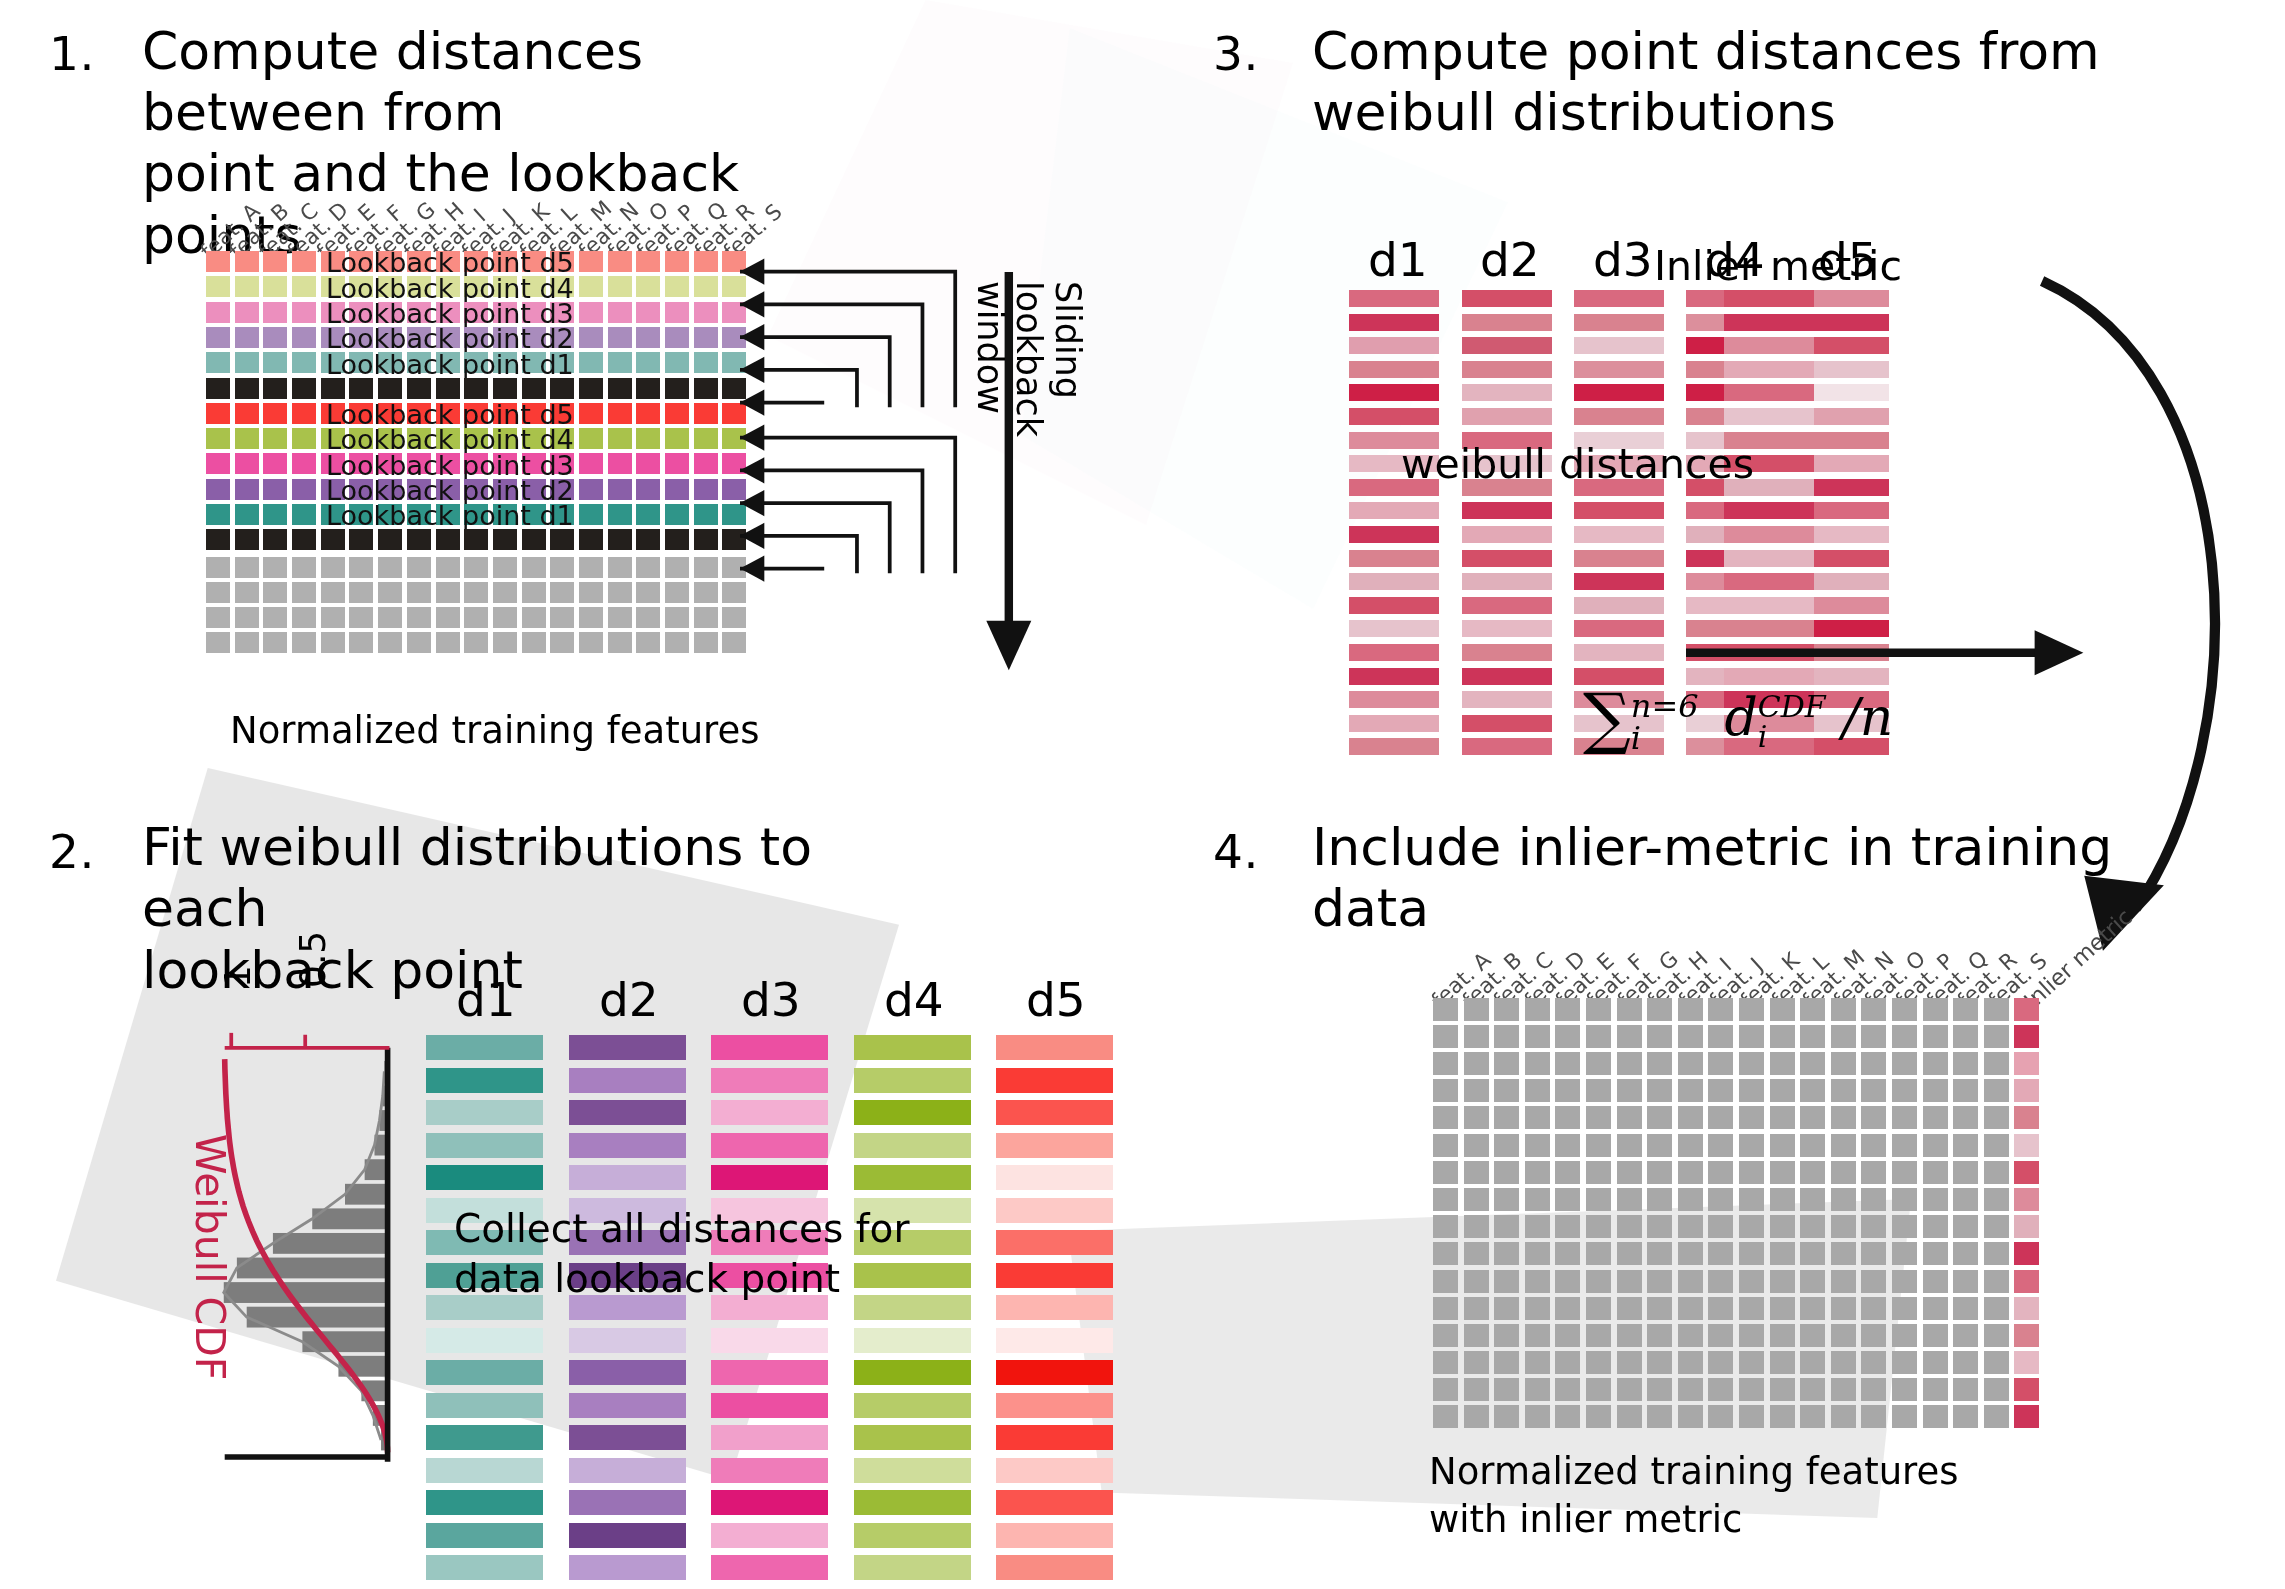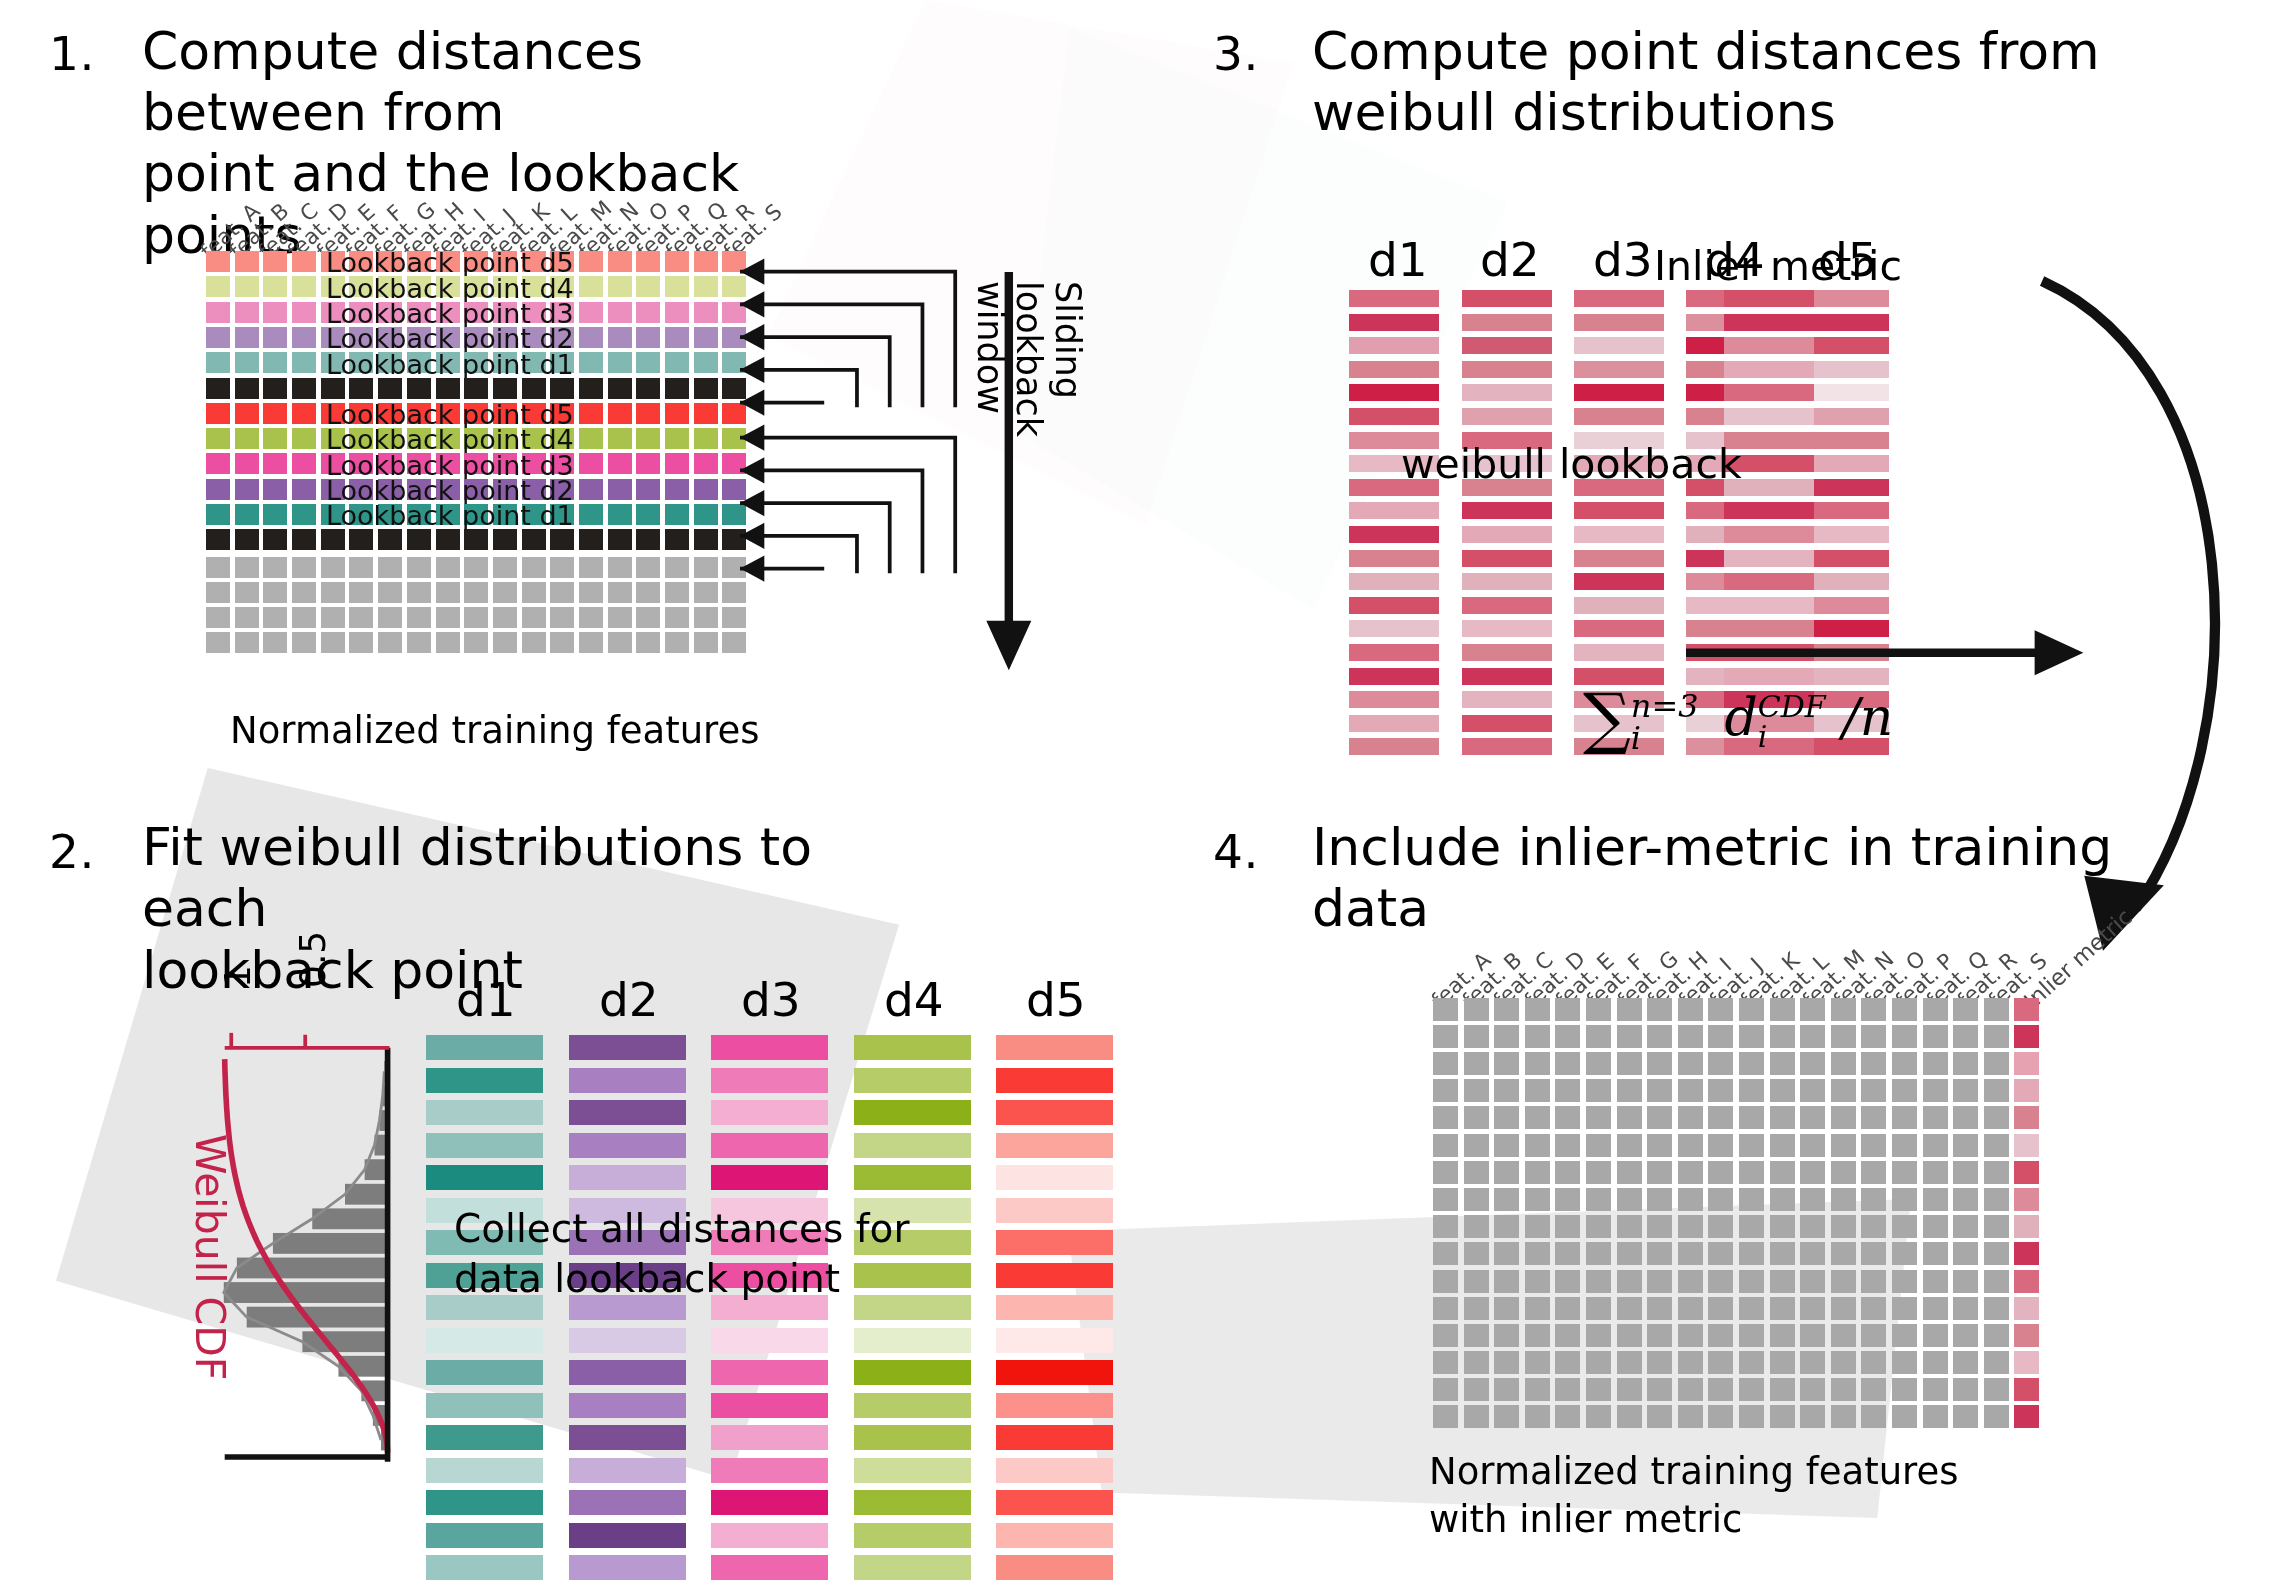--- a/index.html
+++ b/index.html
@@ -737,30 +737,30 @@
       <div style="width: 90px; height: 17px; margin-bottom: 6.6px; background: rgb(217, 105, 127);"></div>
       <div style="width: 90px; height: 17px; margin-bottom: 6.6px; background: rgb(230, 185, 196);"></div>
       <div style="width: 90px; height: 17px; margin-bottom: 6.6px; background: rgb(217, 130, 143);"></div>
       <div style="width: 90px; height: 17px; margin-bottom: 6.6px; background: rgb(212, 79, 104);"></div>
       <div style="width: 90px; height: 17px; margin-bottom: 6.6px; background: rgb(227, 169, 182);"></div>
       <div style="width: 90px; height: 17px; margin-bottom: 6.6px; background: rgb(205, 52, 89);"></div>
       <div style="width: 90px; height: 17px; margin-bottom: 6.6px; background: rgb(221, 139, 155);"></div>
       <div style="width: 90px; height: 17px; margin-bottom: 6.6px; background: rgb(217, 105, 127);"></div>
     </div>
   </div>
-<div class="overlay-text" style="left:1401px;top:438px;font-size:41px;">weibull lookback</div>
+<div class="overlay-text" style="left:1401px;top:438px;font-size:41px;">weibull distances</div>
 <div class="dlabel" style="left:1654px;top:242px;font-size:41px;">Inlier metric</div>
 
 <svg style="left:1686px;top:632px;" width="403" height="47" viewBox="0 0 430 50">
   <line x1="0" y1="22" x2="380" y2="22" stroke="#111" stroke-width="9"></line>
   <polygon points="424,22 372,-2 372,46" fill="#111"></polygon>
 </svg>
 <div style="position:absolute;left:1583px;top:679px;font-size:52px;font-family:'DejaVu Serif','Liberation Serif',serif;font-style:italic;">
   <span style="font-style:normal;font-size:67px;vertical-align:-5.6px;">∑</span><span style="display:inline-block;vertical-align:middle;line-height:1;font-size:32px;text-align:left;">
-    <span style="display:block;">n=3</span>
+    <span style="display:block;">n=6</span>
     <span style="display:block;">i</span>
   </span>
   <span style="margin-left:9.4px;">d</span><span style="display:inline-block;vertical-align:middle;line-height:1;font-size:30px;text-align:left;">
     <span style="display:block;">CDF</span>
     <span style="display:block;">i</span>
   </span>
   <span>/n</span>
 </div>
 
 <svg style="left:2014px;top:262px;" width="281" height="778" viewBox="0 0 300 830">

